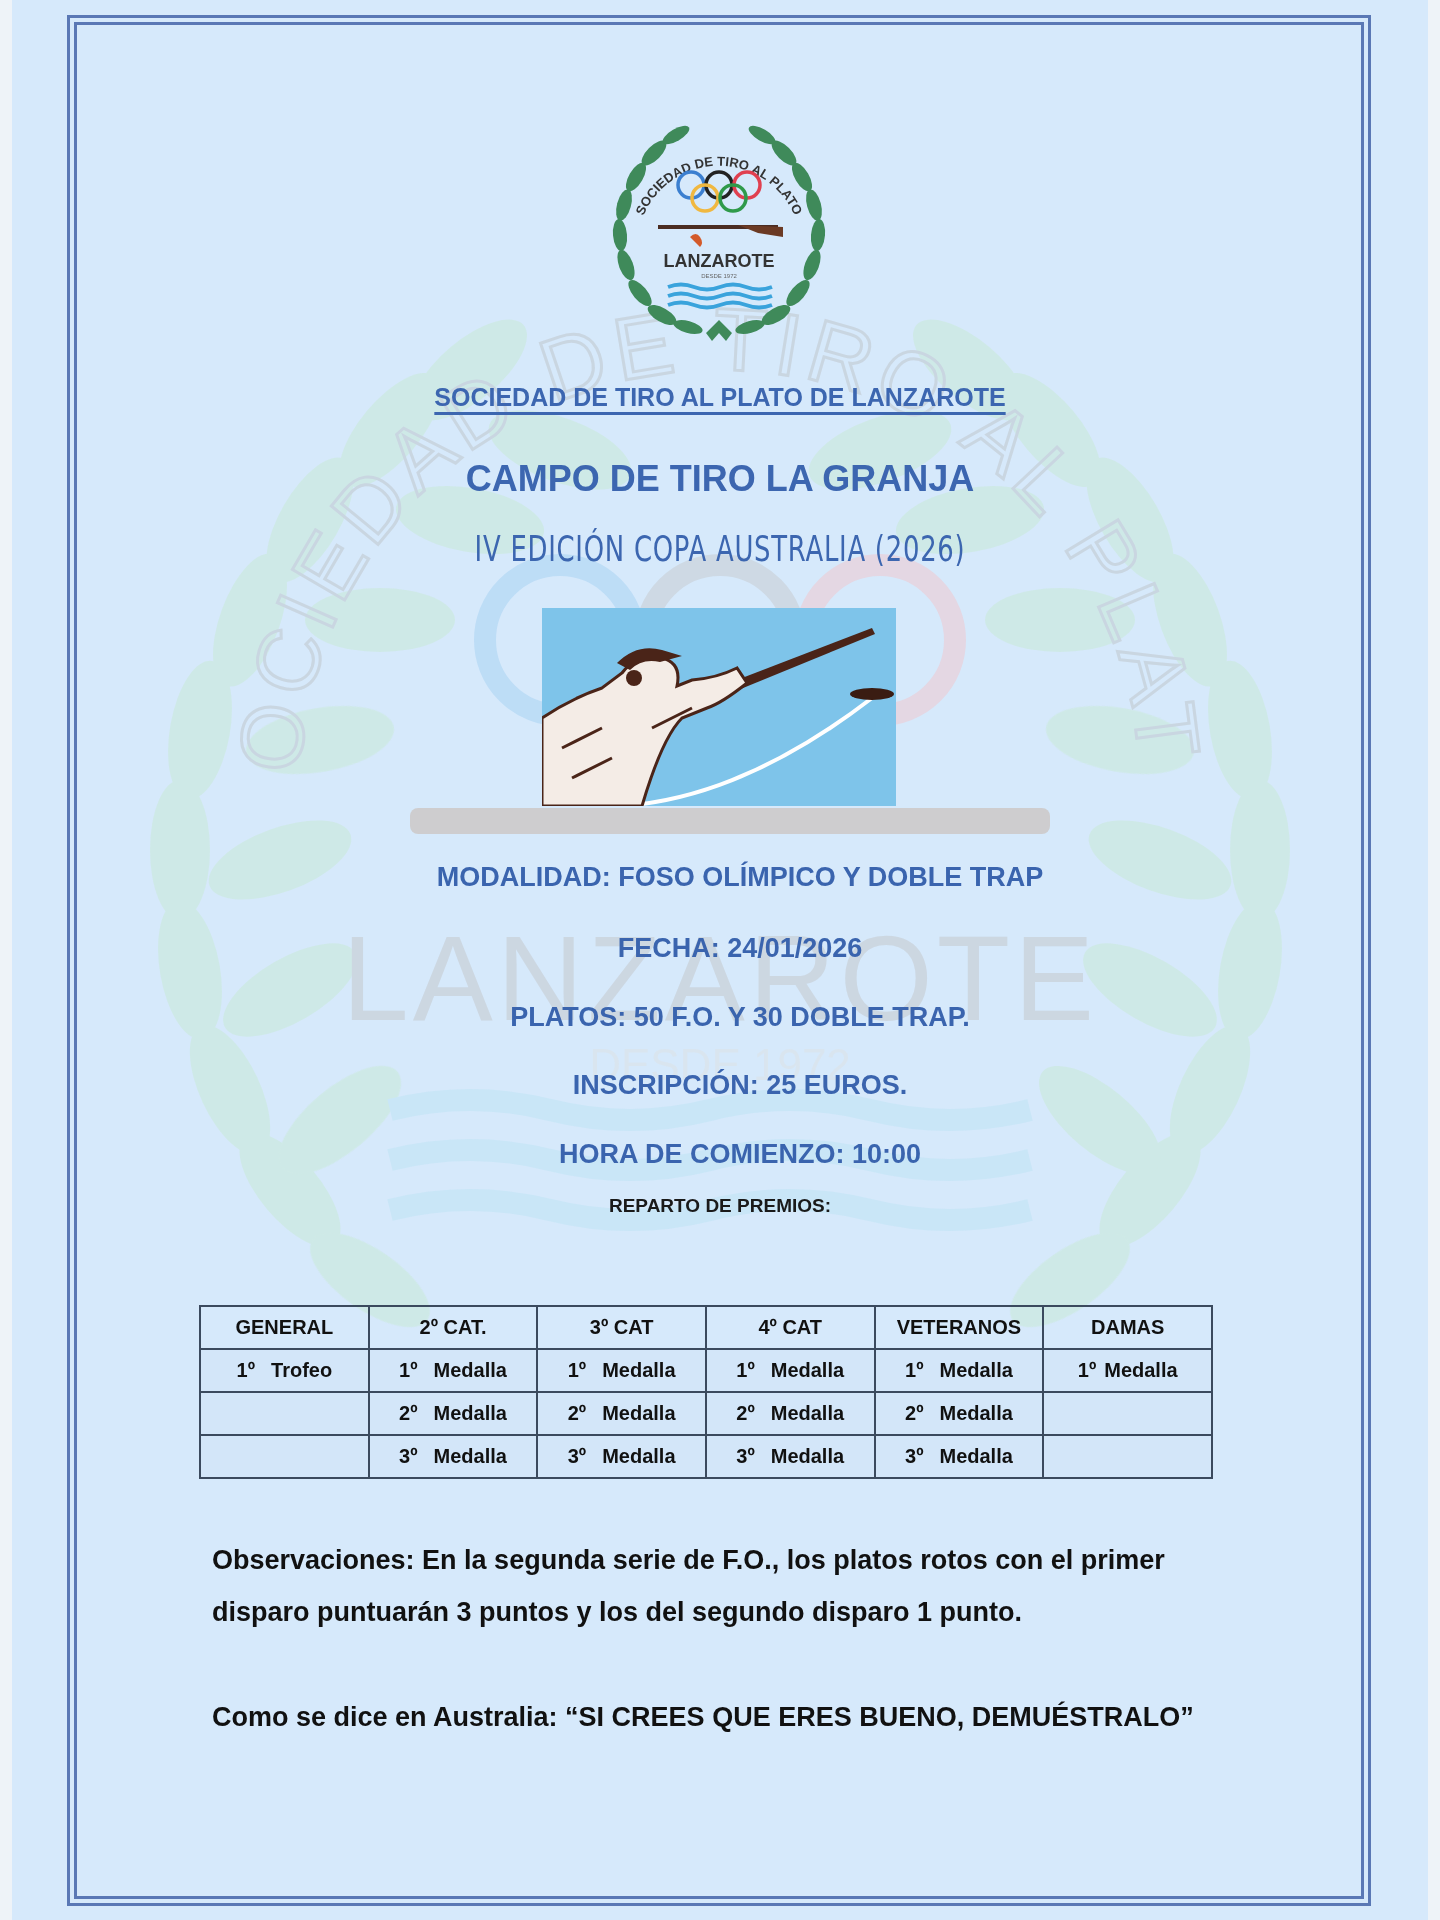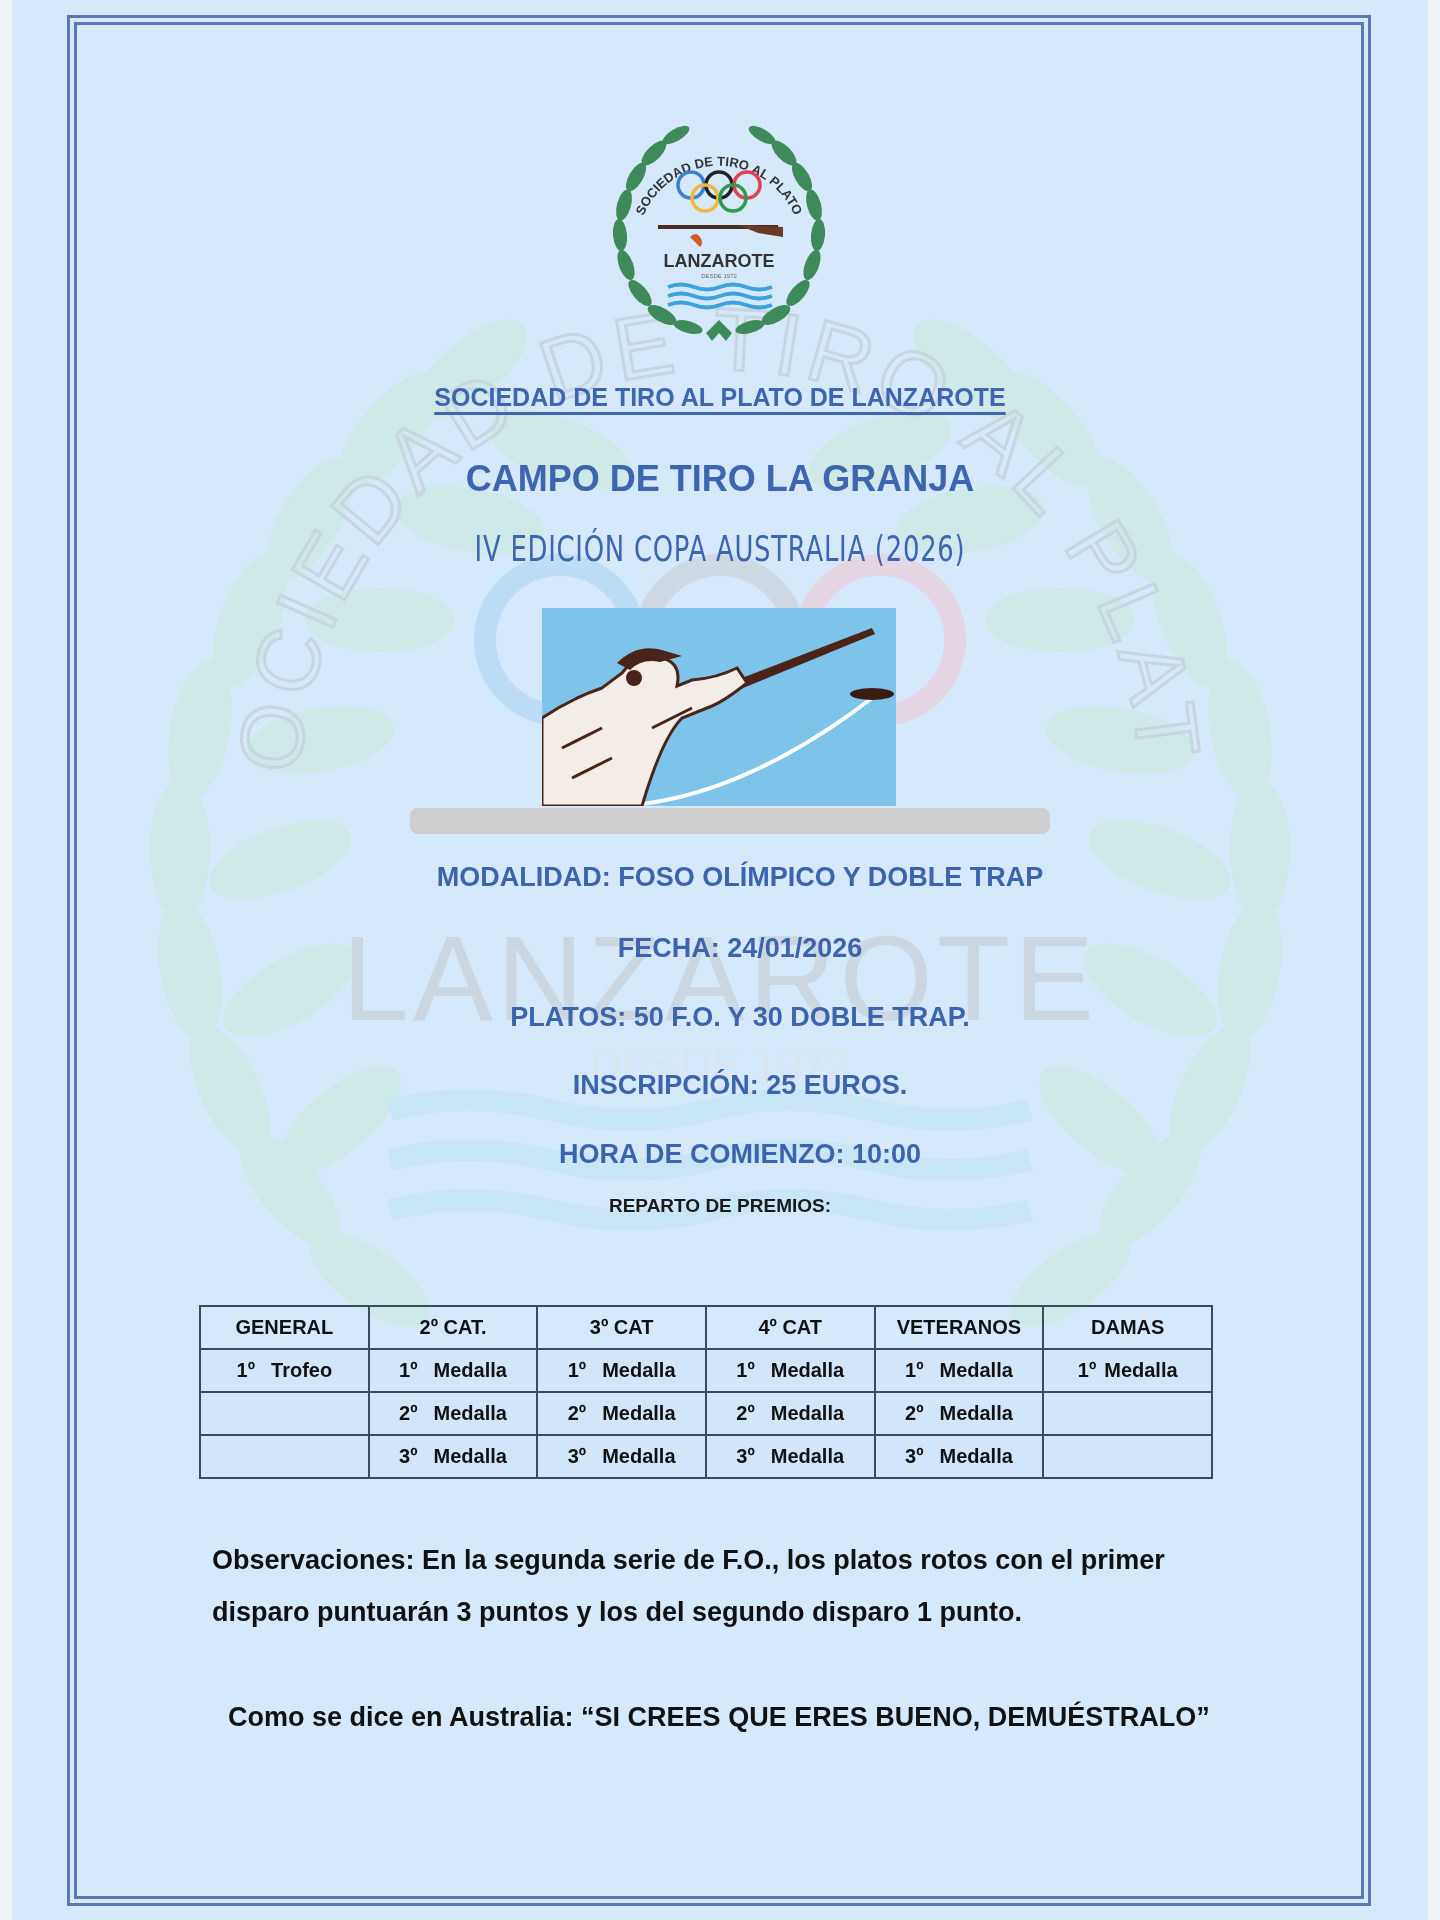--- a/index.html
+++ b/index.html
@@ -56,21 +56,21 @@
   }
   table.prizes th { font-weight:bold; }
   table.prizes td { background: rgba(205,225,245,0.35); }
   .ord { display:inline-block; margin-right:16px; }
 
   .obs {
     position:absolute; left:212px; top:1534px; width:1030px;
     font-size:27px; font-weight:bold; color:#111; line-height:52px;
   }
   .quote {
-    position:absolute; left:228px; top:1702px; width:1030px;
+    position:absolute; left:212px; top:1702px; width:1030px;
     font-size:27px; font-weight:bold; color:#111;
   }
 </style>
 </head>
 <body>
 
 <div class="page-edge-left"></div>
 <div class="page-edge-right"></div>
 
 <svg class="watermark" viewBox="0 0 1440 1920">

